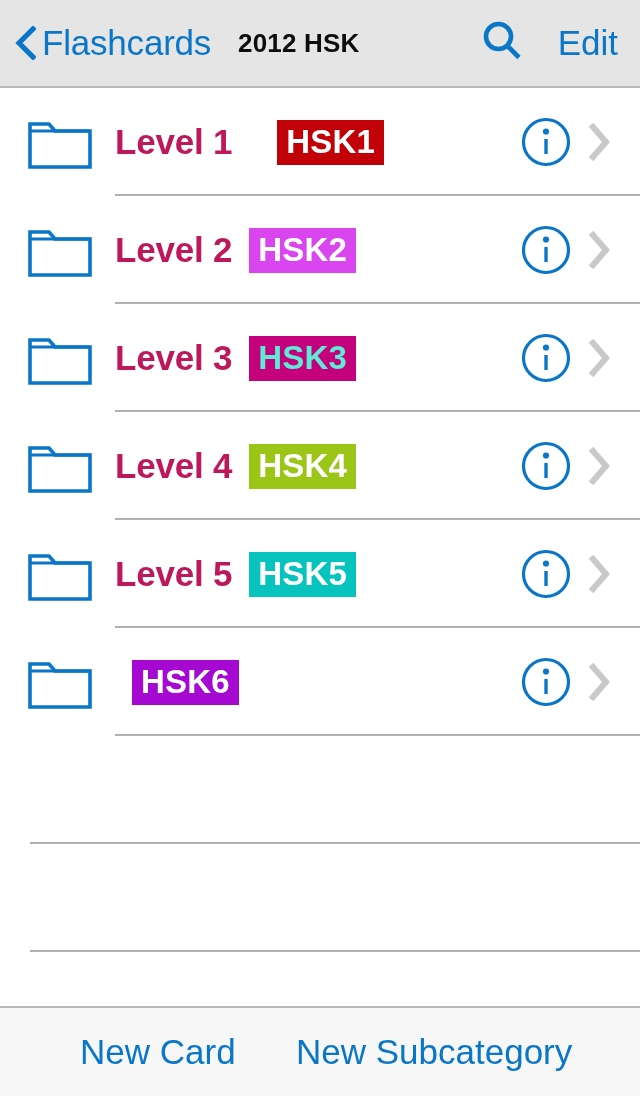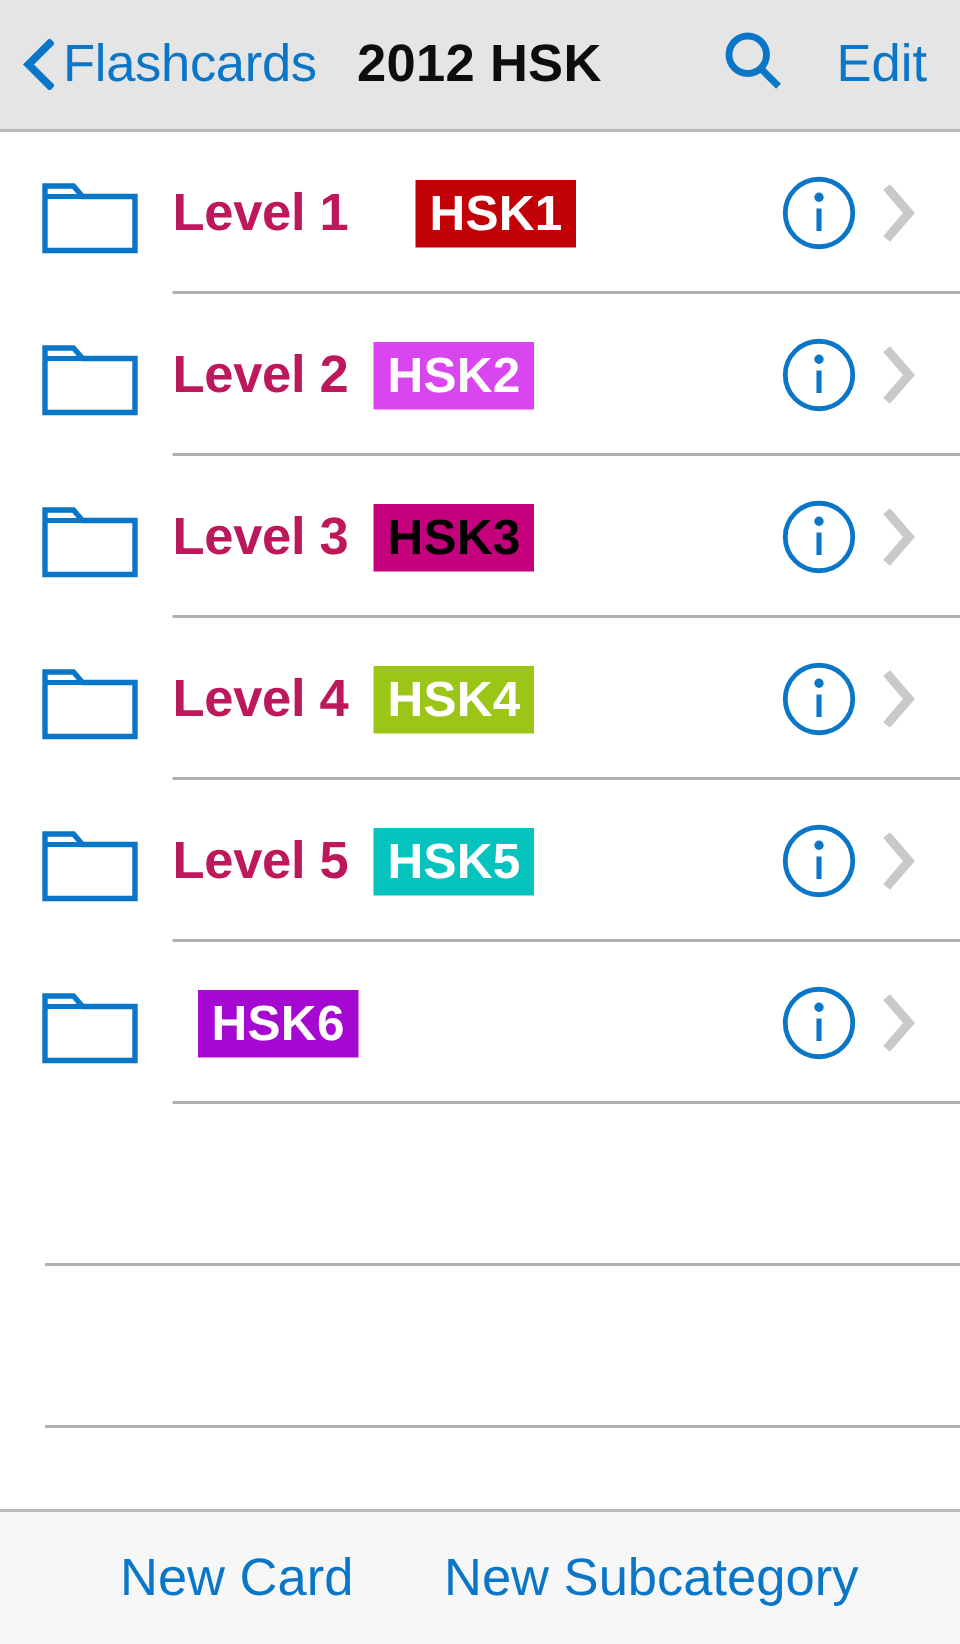--- a/index.html
+++ b/index.html
@@ -53,21 +53,21 @@
     letter-spacing: -0.2px;
     white-space: nowrap;
   }
   .nav-title {
     position: absolute;
     left: 238px;
     top: 0;
     height: 86px;
     display: flex;
     align-items: center;
-    font-size: 35px;
+    font-size: 26px;
     font-weight: bold;
     color: #0d0d0d;
     letter-spacing: 0.2px;
     white-space: nowrap;
   }
   .nav-search {
     position: absolute;
     left: 478px;
     top: 0;
     height: 86px;
@@ -273,21 +273,21 @@
     </div>
 
     <div class="row">
       <span class="row-folder">
         <svg width="66" height="56" viewBox="0 0 66 56" fill="none" xmlns="http://www.w3.org/2000/svg">
           <path d="M3 12 V53 H63 V17 H28 L22 10 H3 Z" stroke="#0a76c8" stroke-width="3.6" fill="none" stroke-linejoin="miter"></path>
           <path d="M3 17 H63" stroke="#0a76c8" stroke-width="3.2"></path>
         </svg>
       </span>
       <span class="row-label">Level 3</span>
-      <span class="row-badge" style="background-color: rgb(196, 0, 124); color: #000000;">HSK3</span>
+      <span class="row-badge" style="background-color: rgb(196, 0, 124); color: #5eead4;">HSK3</span>
       <span class="row-spacer"></span>
       <span class="row-info">
         <svg width="52" height="52" viewBox="0 0 52 52" fill="none" xmlns="http://www.w3.org/2000/svg">
           <circle cx="26" cy="26" r="22.5" stroke="#0a76c8" stroke-width="3.2" fill="none"></circle>
           <circle cx="26" cy="15.5" r="3.1" fill="#0a76c8"></circle>
           <path d="M26 23 V38" stroke="#0a76c8" stroke-width="3.4" stroke-linecap="butt"></path>
         </svg>
       </span>
       <span class="row-chevron">
         <svg width="26" height="40" viewBox="0 0 26 40" fill="none" xmlns="http://www.w3.org/2000/svg">

